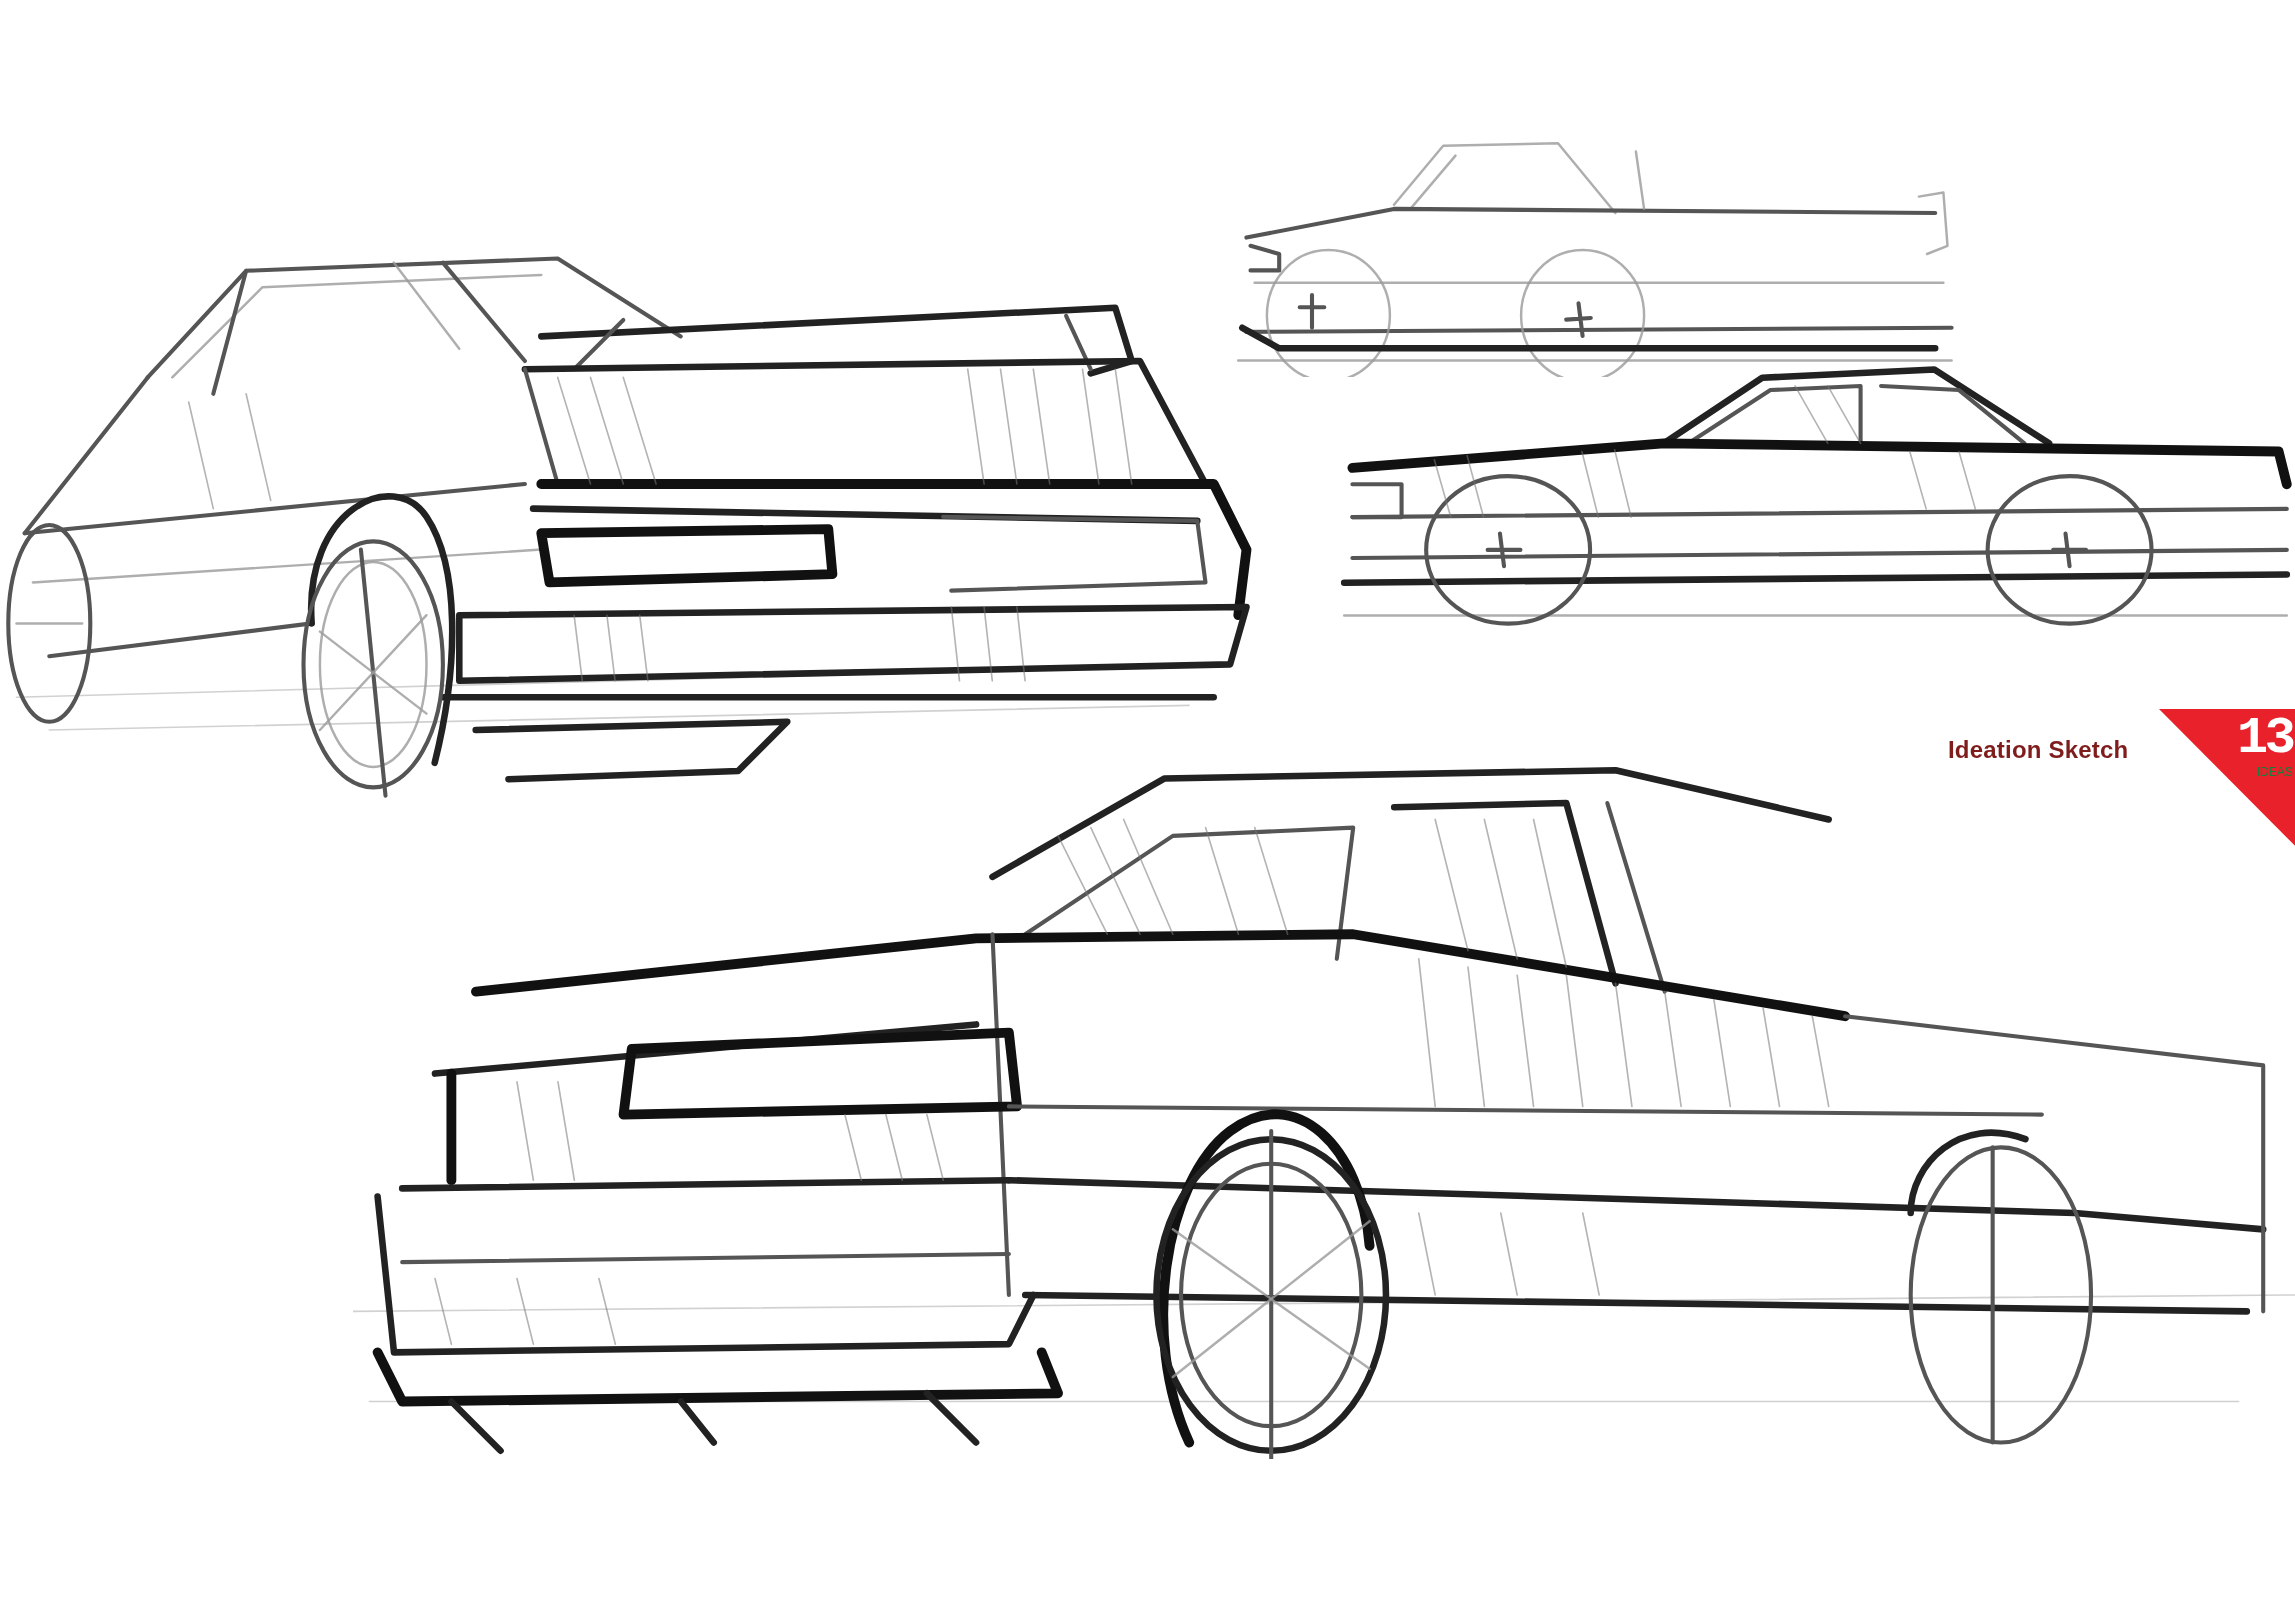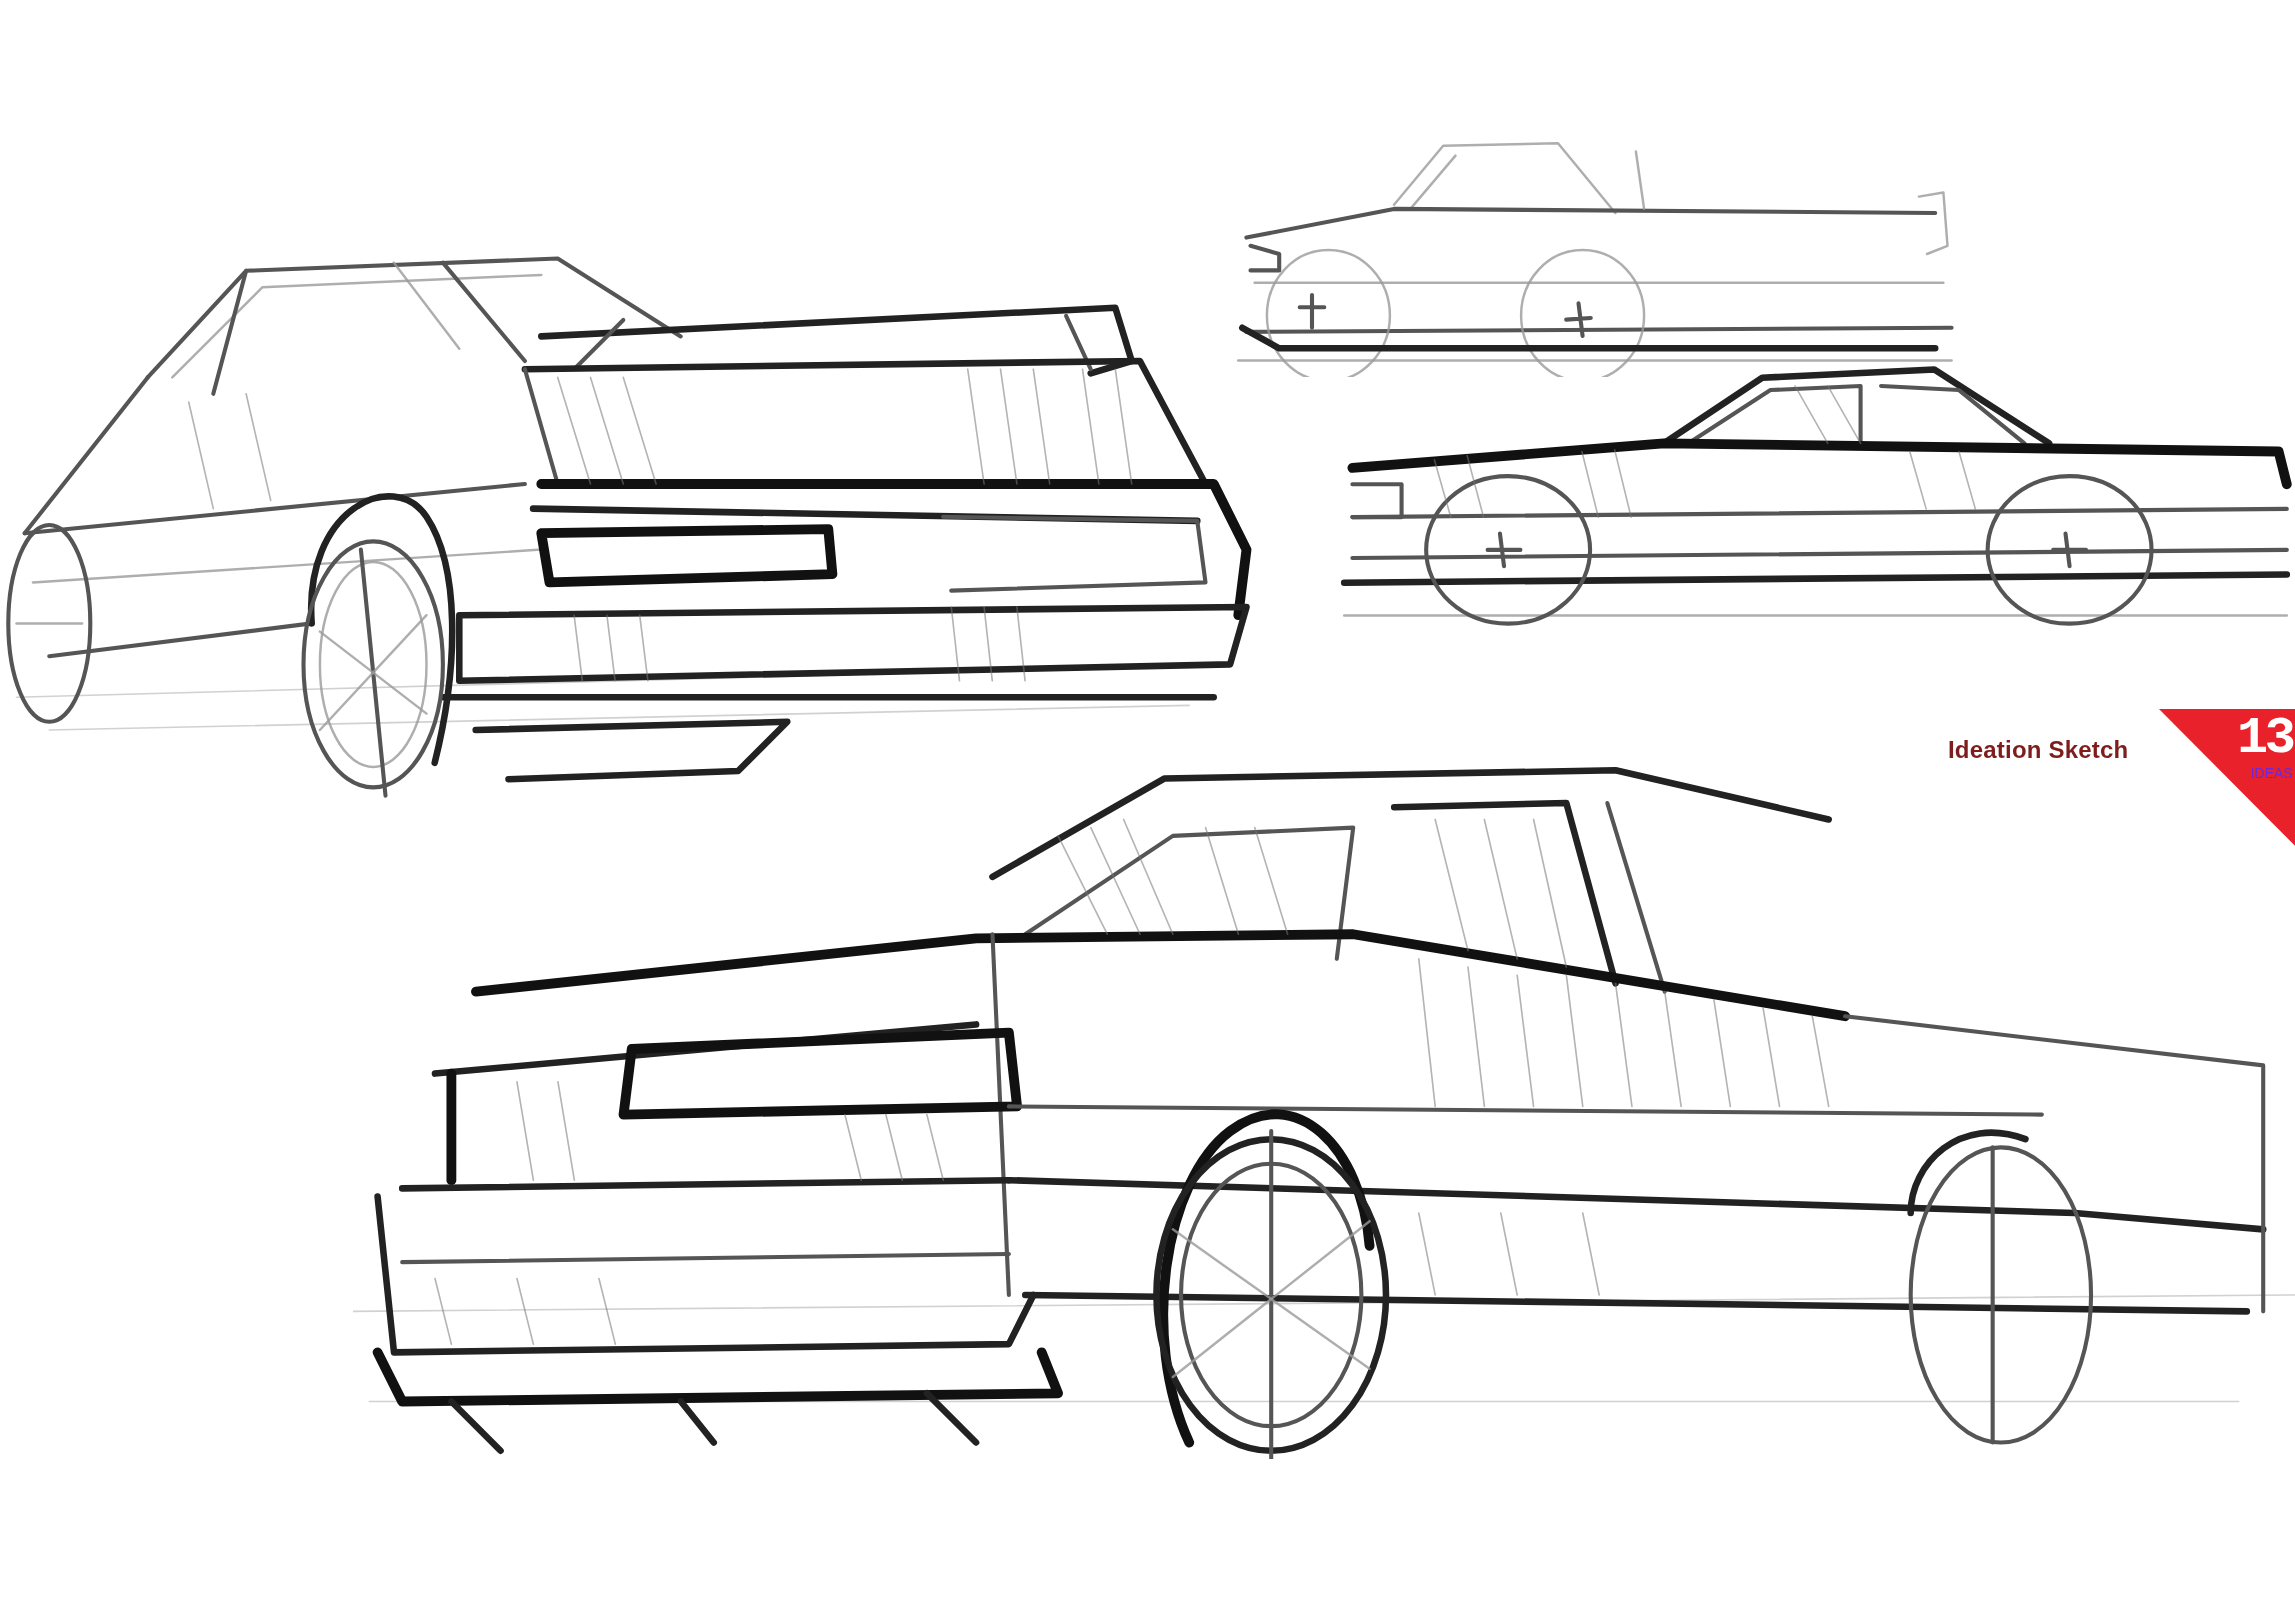--- a/index.html
+++ b/index.html
@@ -19,21 +19,21 @@
       font-size: 24px; color: #7f1d1d; white-space: nowrap; letter-spacing: 0.2px;
     }
     #logo { position: absolute; left: 2159px; top: 709px; width: 137px; height: 138px; }
     #logo .tri { position: absolute; inset: 0; }
     #logo .num {
       position: absolute; right: 3.3px; top: 6.6px; font-family: Liberation Mono, monospace;
       font-weight: bold; font-size: 52px; line-height: 46px; color: #fff; letter-spacing: -3.3px;
     }
     #logo .sub {
       position: absolute; right: 3.3px; top: 56px; font-family: "Liberation Sans", sans-serif;
-      font-size: 14px; color: #6d28d9; letter-spacing: 0px;
+      font-size: 12px; color: #15803d; letter-spacing: 0px;
     }
   </style>
 </head>
 <body>
 
 <div class="sketch" style="left:0; top:238px; width:1263px; height:574px;">
   <svg viewBox="0 0 1540 700">
     <g class="pencil">
 
       <path class="faint" d="M20 560 L1500 520"></path>

